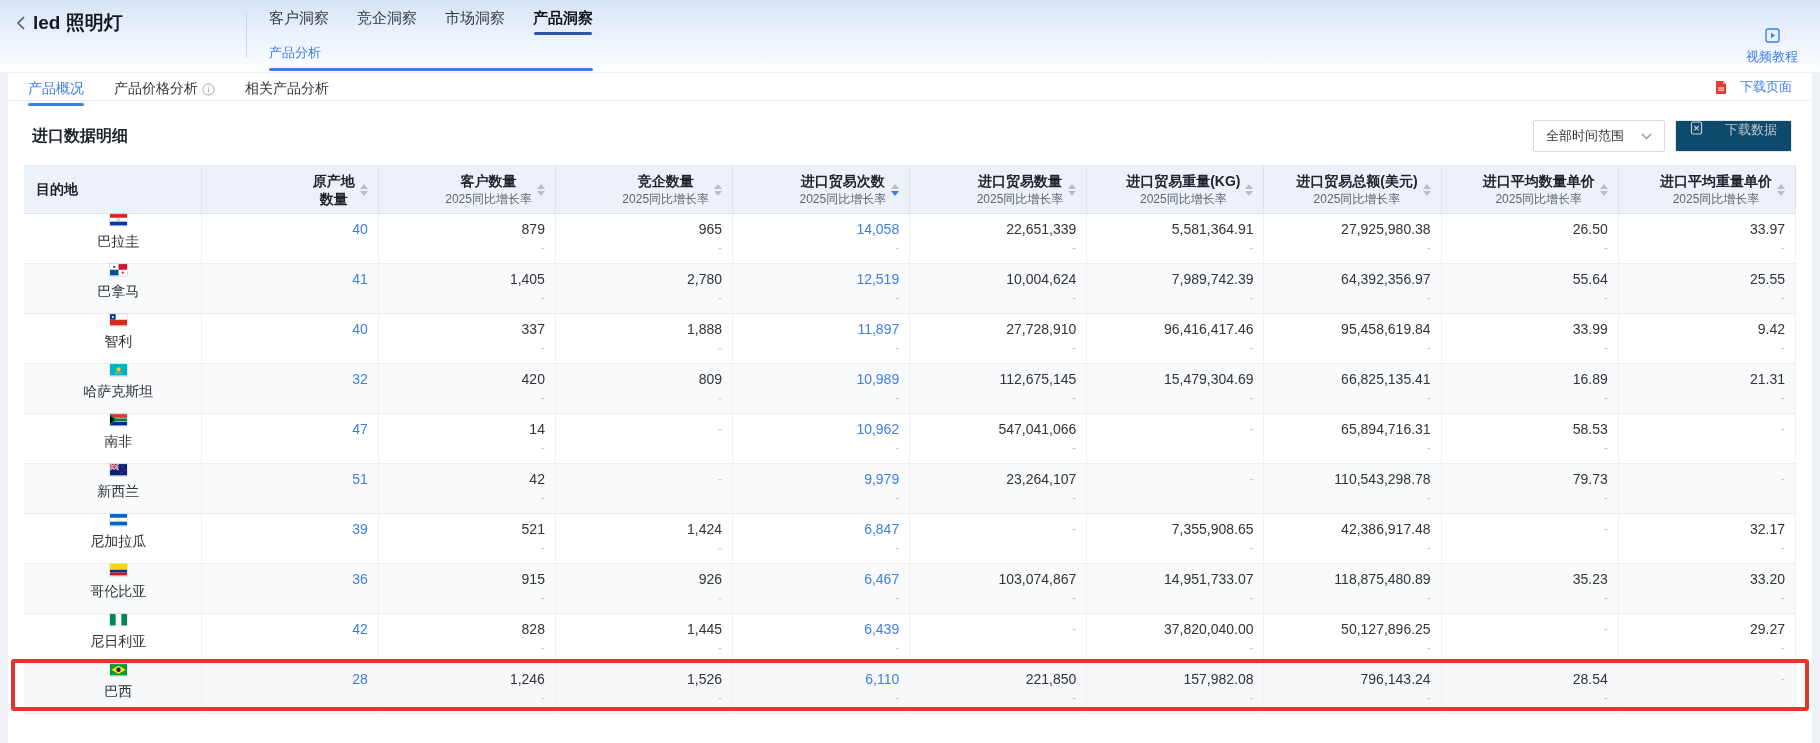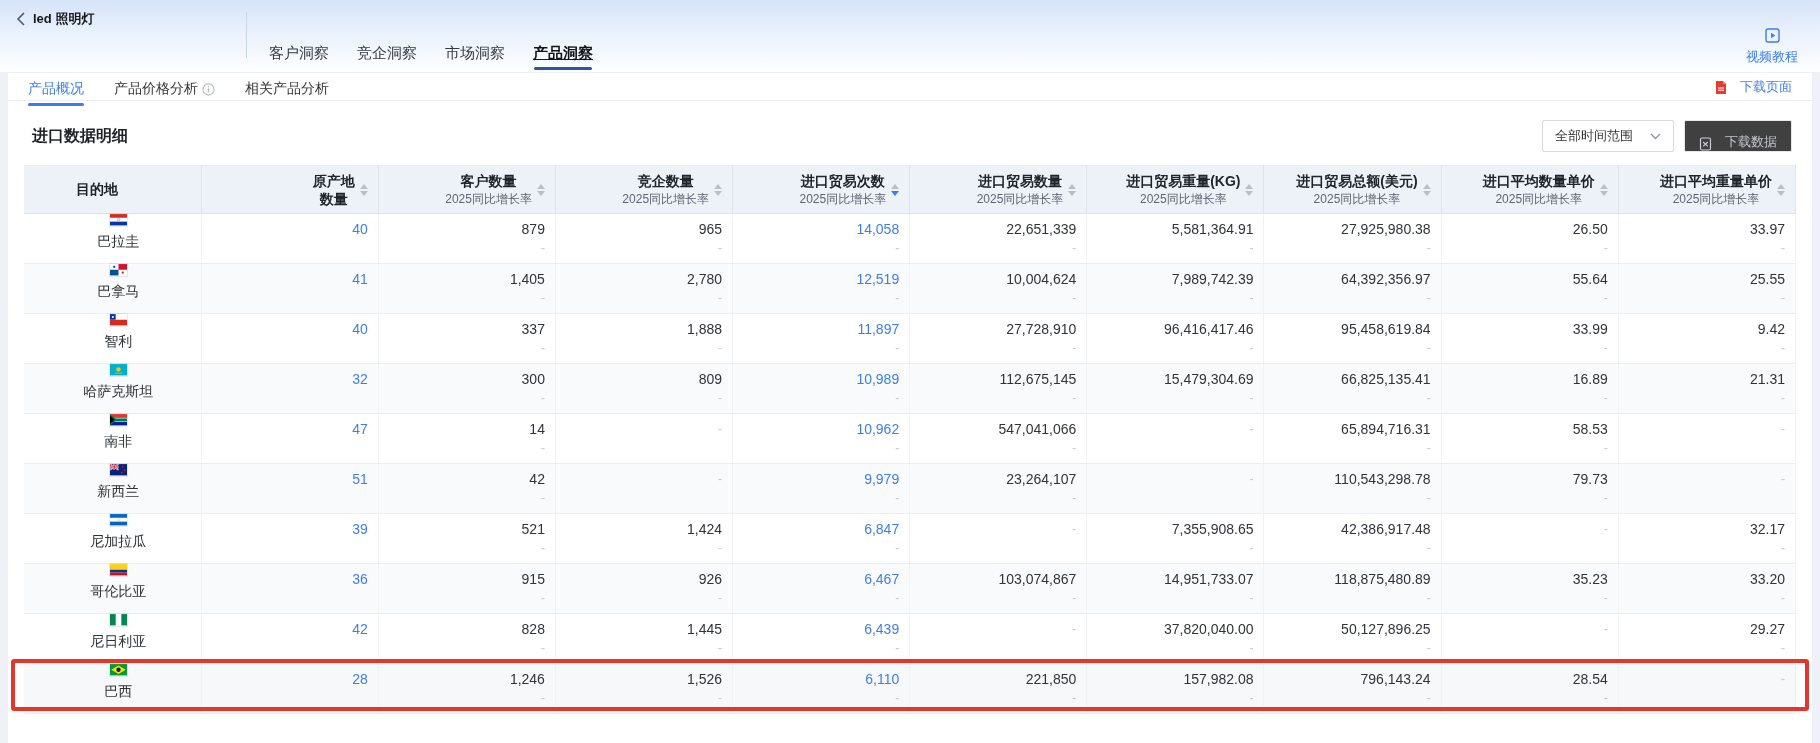--- a/index.html
+++ b/index.html
@@ -6,30 +6,30 @@
   html,body { width:1820px; height:743px; overflow:hidden;
     font-family:"Liberation Sans","DejaVu Sans",sans-serif; background:#eef1f5; }
 
   
   .top-band { position:relative; height:73px; width:100%;
     background:linear-gradient(180deg,#d6e3f8 0%,#e9f1fc 45%,#fdfeff 100%);
     border-bottom:1px solid #eef0f3; display:flex; }
   .title-block { width:246px; padding:10px 0 0 16px; flex:none; }
   .title-row { display:flex; align-items:center; gap:7px; }
   .back-icon { display:flex; align-items:center; cursor:pointer; }
-  .page-title { font-size:13px; font-weight:bold; color:#17181a; }
+  .page-title { font-size:19px; font-weight:bold; color:#17181a; }
   .title-actions { display:flex; gap:18px; margin-top:8px; padding-left:2px;
     font-size:13px; color:#4e5969; }
   .title-action { display:flex; gap:12px; cursor:pointer;margin-top:41px; }
   .v-divider { width:1px; height:46px; margin-top:12px; background:#c9d5e8; flex:none; }
 
   .tabs-block { padding-left:22px; }
   .main-tabs { display:flex; gap:28px; padding-top:9px; font-size:15px; color:#333a45; }
-  .main-tab { position:relative; cursor:pointer; padding-bottom:6px;margin-top:35px; }
-  .main-tab.active { font-weight:bold; color:#121417;text-decoration:underline; }
+  .main-tab { position:relative; cursor:pointer; padding-bottom:6px; }
+  .main-tab.active { font-weight:bold; color:#121417; }
   .main-tab.active::after { content:""; position:absolute; left:1px; right:1px; bottom:-1px;
     height:3px; border-radius:2px; background:#2f55a4; }
   .sub-tabs { display:flex; gap:26px; font-size:13px; color:#5b6472; margin-top:10px;flex-direction:column; }
   .sub-tab { position:relative; cursor:pointer; }
   .sub-tab.active { color:var(--accent,#3d7eea); }
   .sub-tab.active::after { content:""; position:absolute; left:0; right:0; bottom:-9px;
     height:3px; border-radius:2px; background:var(--accent,#3d7eea); }
 
   .video-link { position:absolute; right:22px; top:28px; display:flex; align-items:center;
     gap:5px; font-size:13px; color:var(--accent,#3d7eea); cursor:pointer;flex-direction:column; }
@@ -47,33 +47,33 @@
   .download-page { position:absolute; right:20px; top:5px; display:flex; align-items:center;
     gap:12px; font-size:13px; color:var(--accent,#3d7eea); cursor:pointer; }
 
   .section-header { display:flex; justify-content:space-between; align-items:center;
     padding:19px 20px 13px 24px; }
   .section-title { font-size:16px; font-weight:bold; color:#1d2129; }
   .controls { display:flex; gap:10px; }
   .select-box { height:32px; min-width:132px; border:1px solid #d9d9d9; border-radius:2px;
     background:#fff; display:flex; align-items:center; justify-content:space-between;
     gap:12px; padding:0 12px; font-size:13px; color:#333; cursor:pointer; }
-  .dl-btn { height:32px; border:1px solid #e5e6e8; border-radius:2px; background:#404040;
-    color:#c2c6cc; font-size:13px; display:flex; align-items:flex-end; gap:13px;
+  .dl-btn { height:32px; border:1px solid #e5e6e8; border-radius:2px; background:#0c4a6e;
+    color:#c2c6cc; font-size:13px; display:flex; align-items:flex-start; gap:22px;
     padding:0 14px; cursor:not-allowed; }
 
   
   .table-wrap { position:relative; padding:0 16px; }
   table { width:100%; border-collapse:collapse; table-layout:fixed; }
   thead th { background:#edf1f8; height:48px; border-top:1px solid #e8ebf0;
     border-bottom:1px solid #dfe3ea; border-right:1px solid #dfe4ec;
     padding:0 10px 0 0; vertical-align:middle; }
   thead th:last-child { border-right:1px solid #dfe4ec; }
   .th-inner { display:flex; align-items:center; justify-content:flex-end; gap:5px; }
-  .th-inner.left { justify-content:flex-start; padding-left:12px;margin-left:40px; }
+  .th-inner.left { justify-content:flex-start; padding-left:12px; }
   .h-text { }
   .th-inner.left .h-text { text-align:left; }
   .h1 { font-size:14px; font-weight:bold; color:#20242b; line-height:17px; }
   .h2 { font-size:12px; font-weight:normal; color:#5f6673; line-height:15px; margin-top:2px; }
   .h2.strong { font-size:14px; font-weight:bold; color:#20242b; }
   .carets { display:inline-flex; flex-direction:column; align-items:center; gap:2px;
     cursor:pointer; }
   .c-up { width:0; height:0; border-left:4px solid transparent; border-right:4px solid transparent;
     border-bottom:5px solid #b9bfc9; }
   .c-down { width:0; height:0; border-left:4px solid transparent; border-right:4px solid transparent;
@@ -478,21 +478,21 @@
                   </svg>
                 </span>
                 <span class="dest-name">哈萨克斯坦</span>
               </div>
             </td>
             <td>
               <div class="val link">32</div>
               <div class="growth"></div>
             </td>
             <td>
-              <div class="val">300</div>
+              <div class="val">420</div>
               <div class="growth">-</div>
             </td>
             <td>
               <div class="val">809</div>
               <div class="growth">-</div>
             </td>
             <td>
               <div class="val link">10,989</div>
               <div class="growth">-</div>
             </td>

